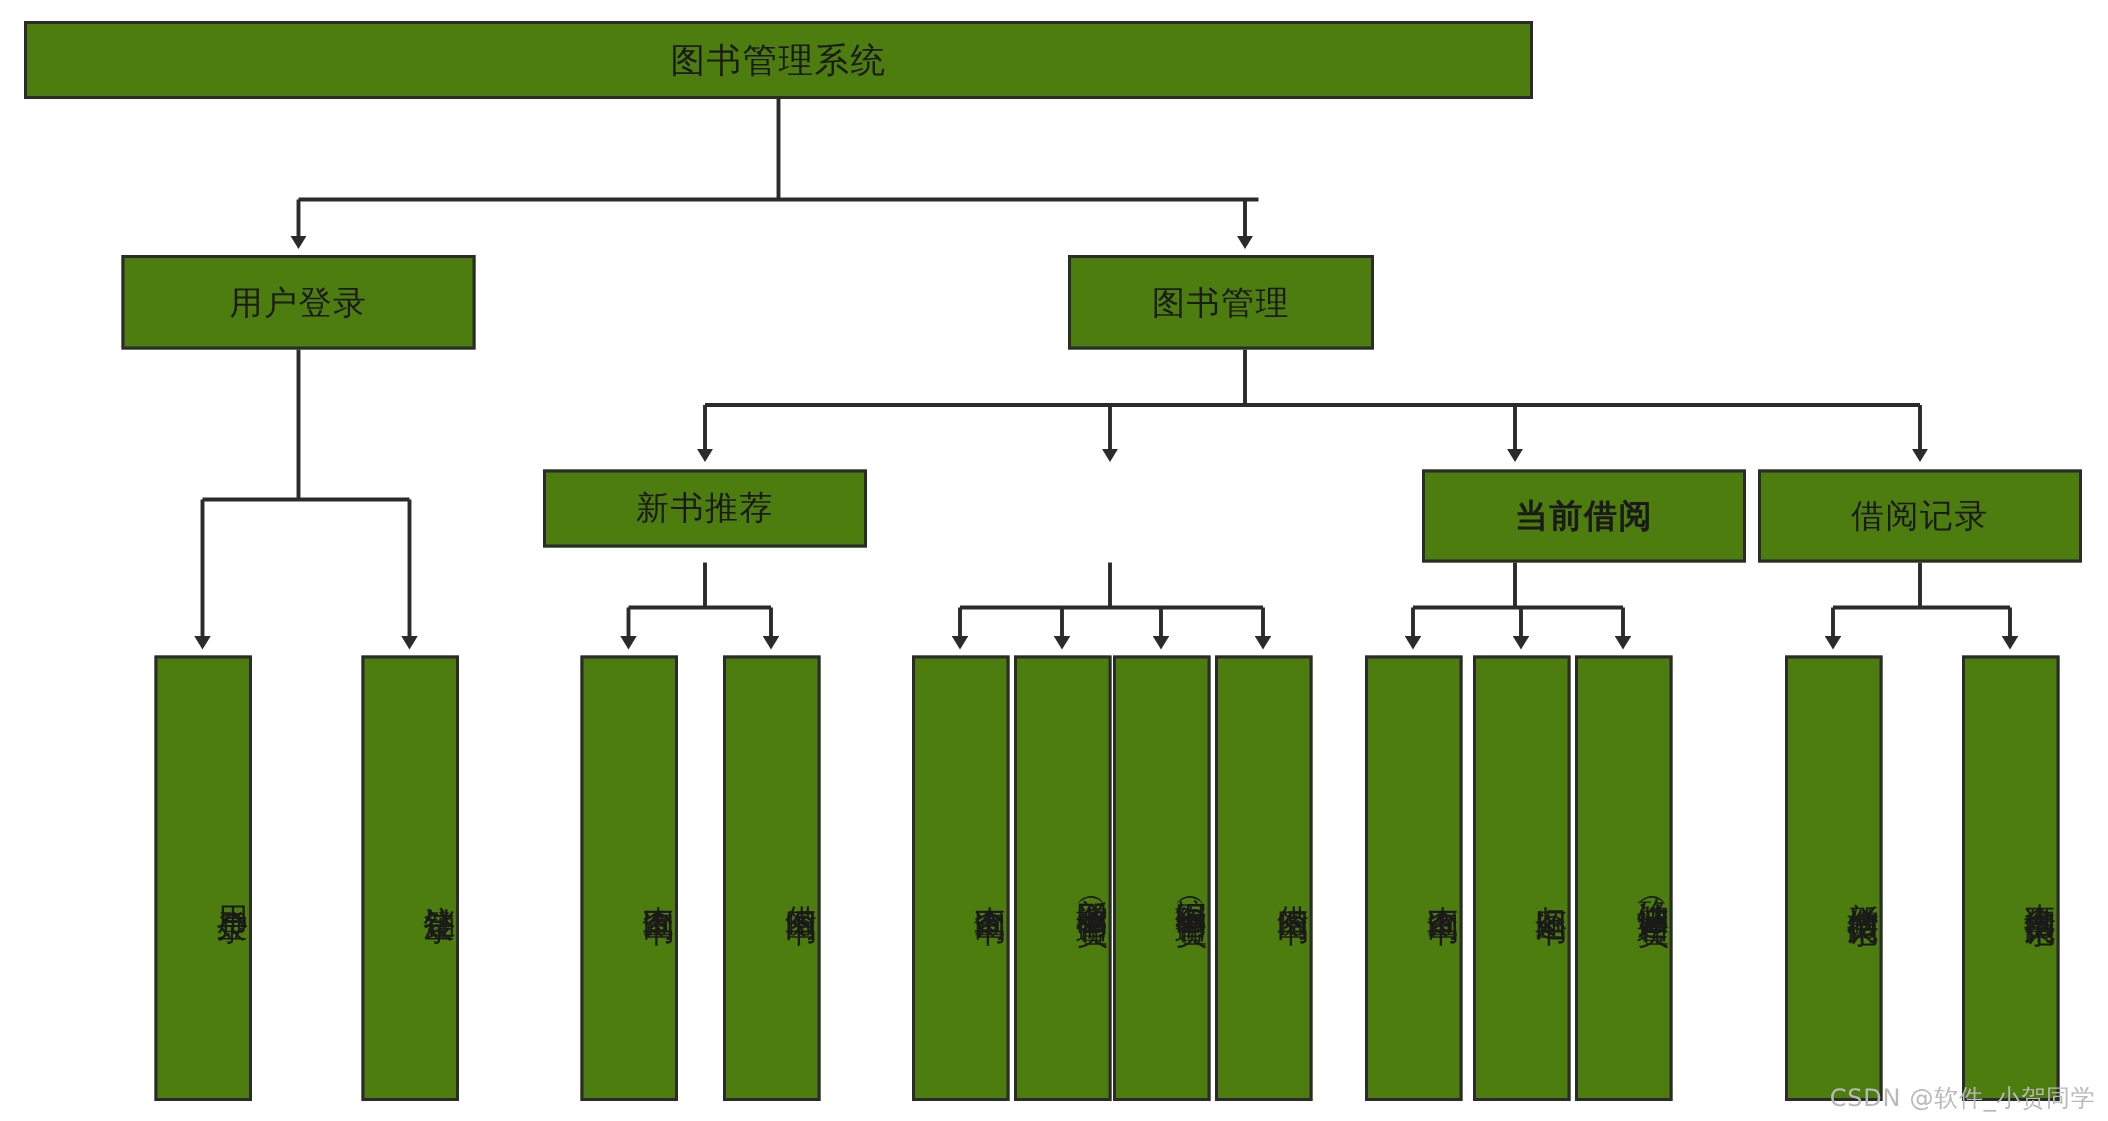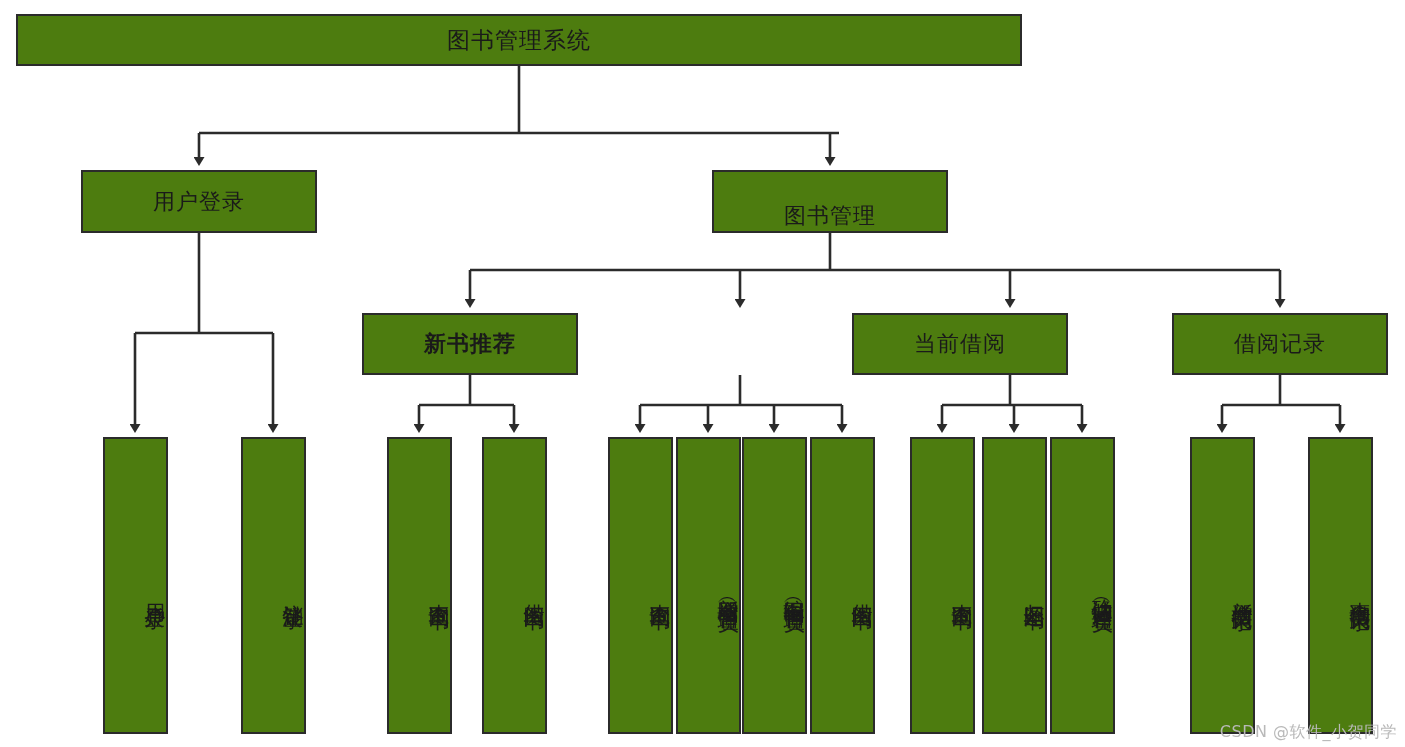--- a/index.html
+++ b/index.html
@@ -122,28 +122,28 @@
     </g>
   </svg>
 
   <div class="node h root" style="left:16px; top:14px; width:1006px; height:52px;">
     <span>图书管理系统</span>
   </div>
 
   <div class="node h" style="left:81px; top:170px; width:236px; height:63px;">
     <span>用户登录</span>
   </div>
-  <div class="node h" style="left:712px; top:170px; width:236px; height:63px;align-items:flex-end;">
+  <div class="node h" style="left:712px; top:170px; width:204px; height:63px;">
     <span>图书管理</span>
   </div>
 
-  <div class="node h" style="left:362px; top:313px; width:216px; height:62px;font-weight:bold;">
+  <div class="node h" style="left:362px; top:313px; width:216px; height:52px;">
     <span>新书推荐</span>
   </div>
-  <div class="node h" style="left:852px; top:313px; width:216px; height:62px;">
+  <div class="node h" style="left:948px; top:313px; width:216px; height:62px;font-weight:bold;">
     <span>当前借阅</span>
   </div>
   <div class="node h" style="left:1172px; top:313px; width:216px; height:62px;">
     <span>借阅记录</span>
   </div>
 
   <div class="node v" style="left:103px; top:437px; width:65px; height:297px;">
     <span class="vtext">用户登录</span>
   </div>
   <div class="node v" style="left:241px; top:437px; width:65px; height:297px;">

